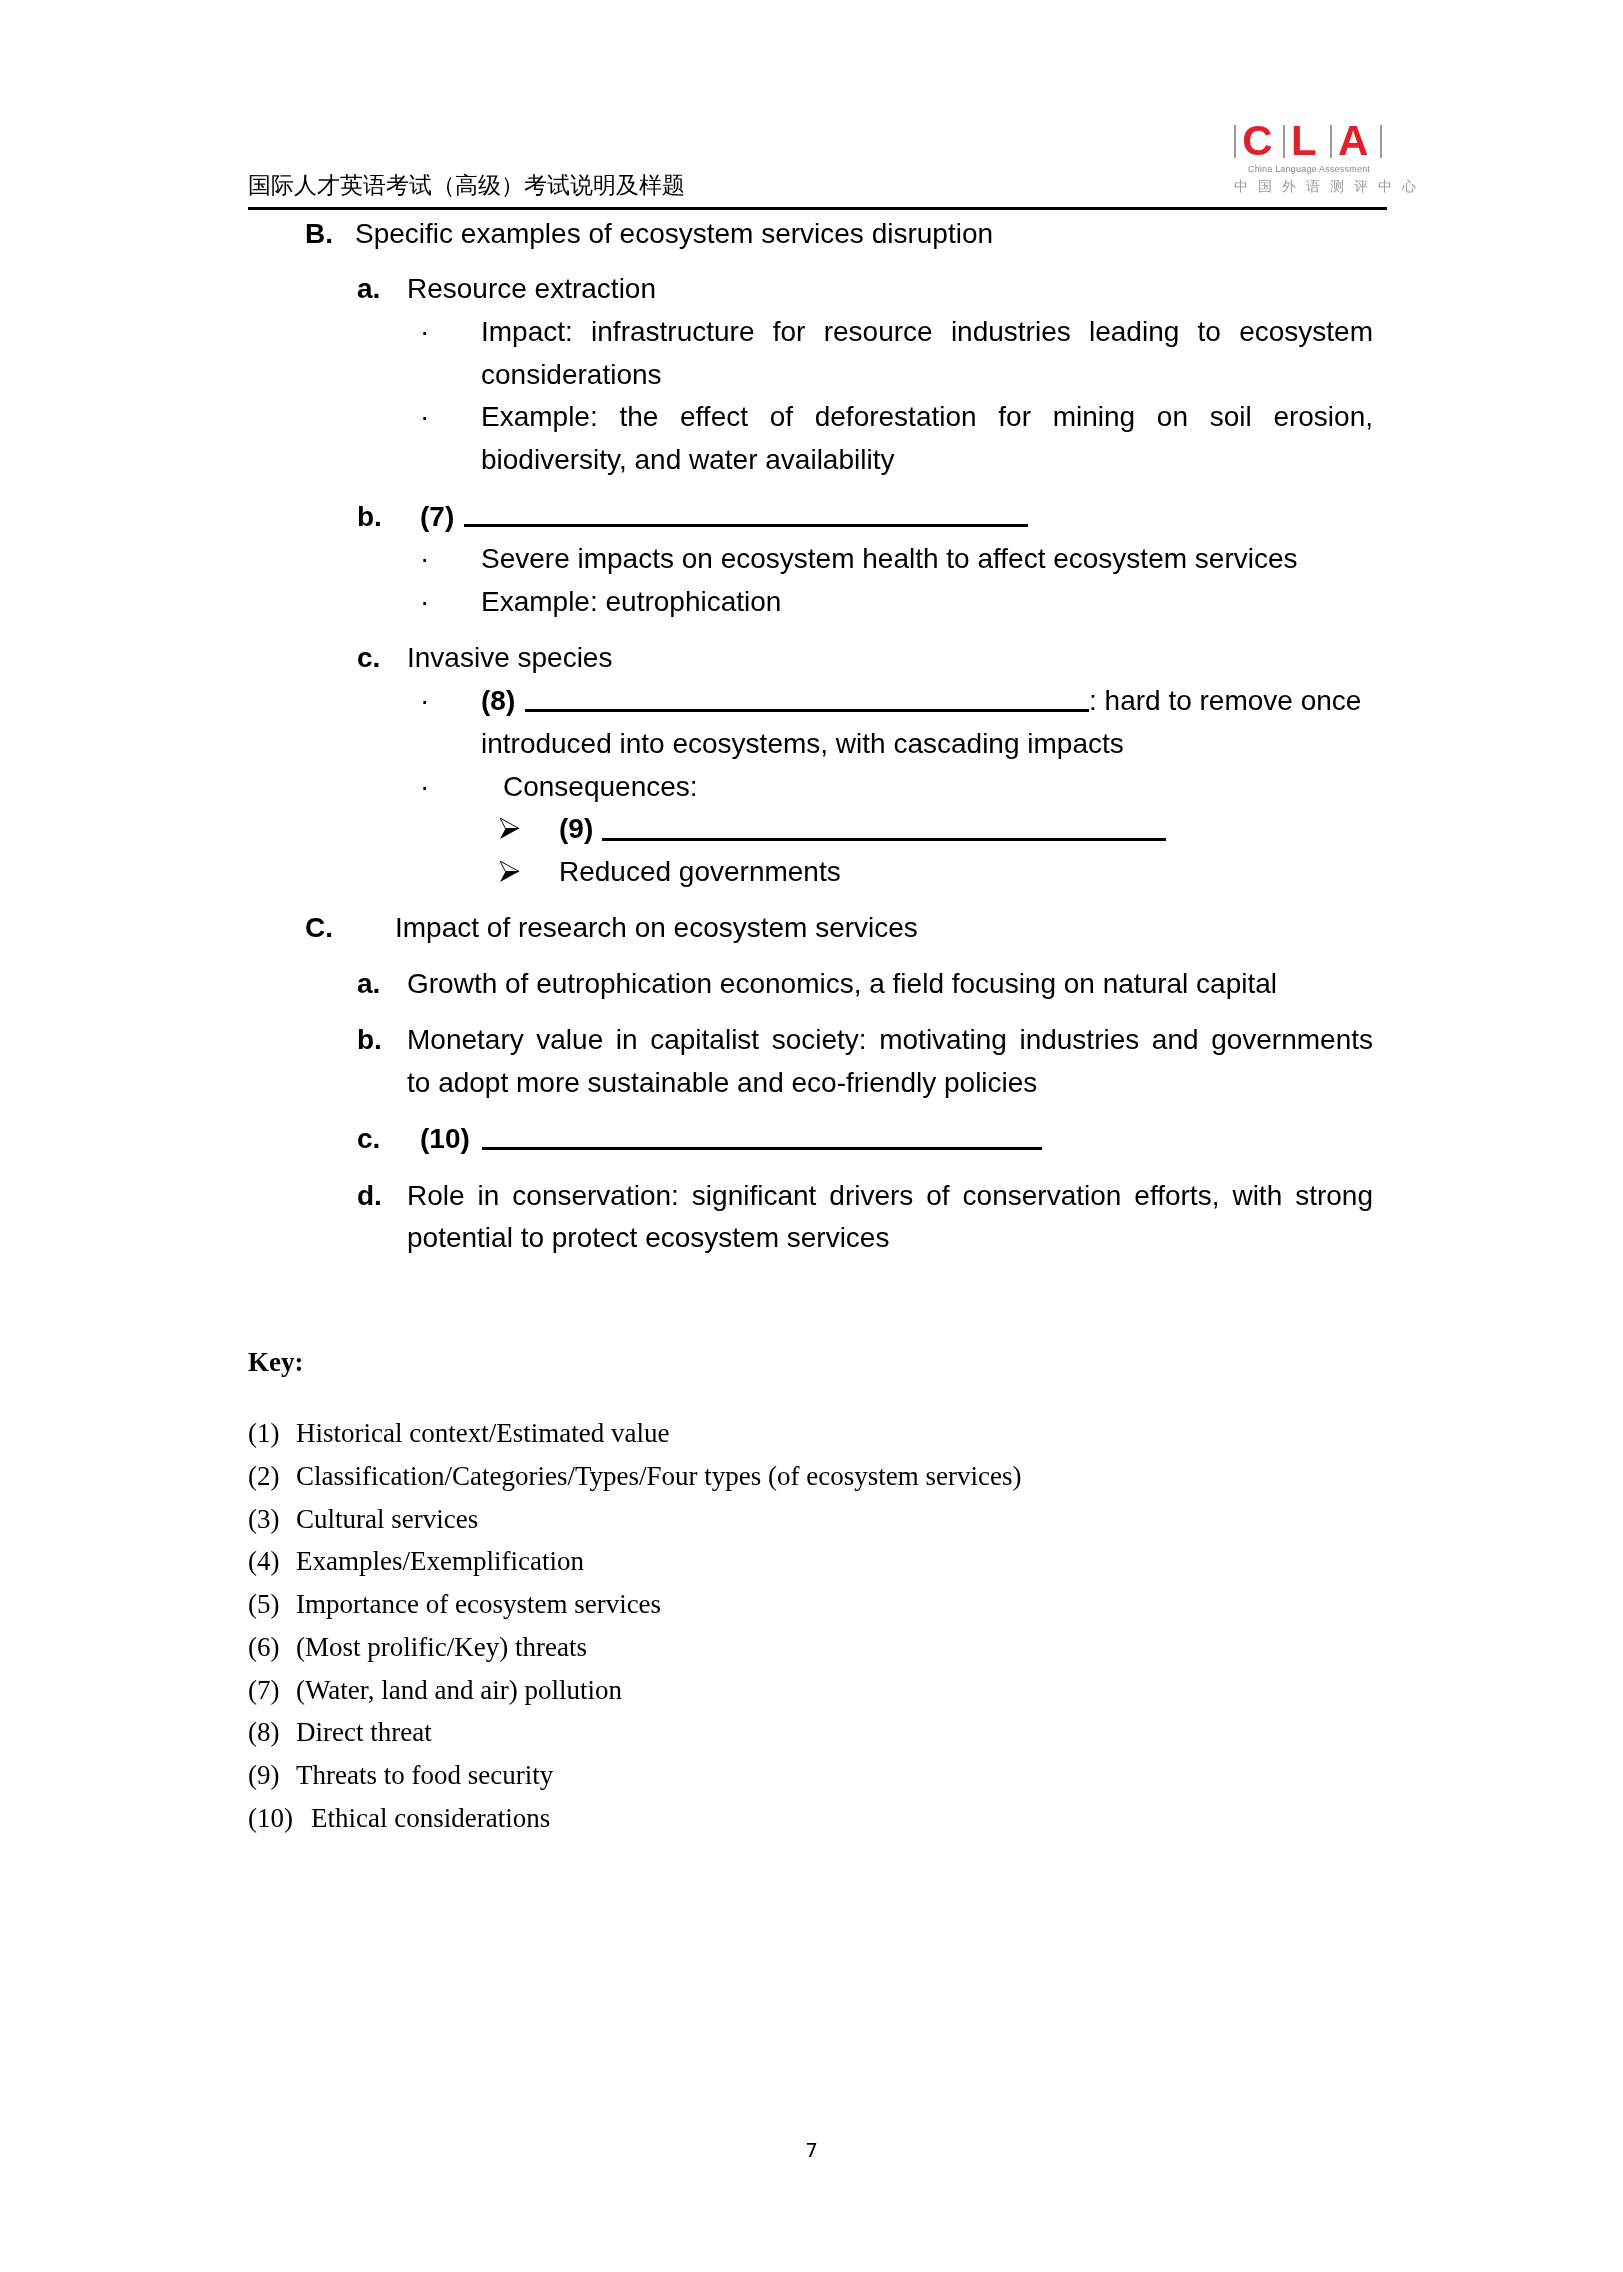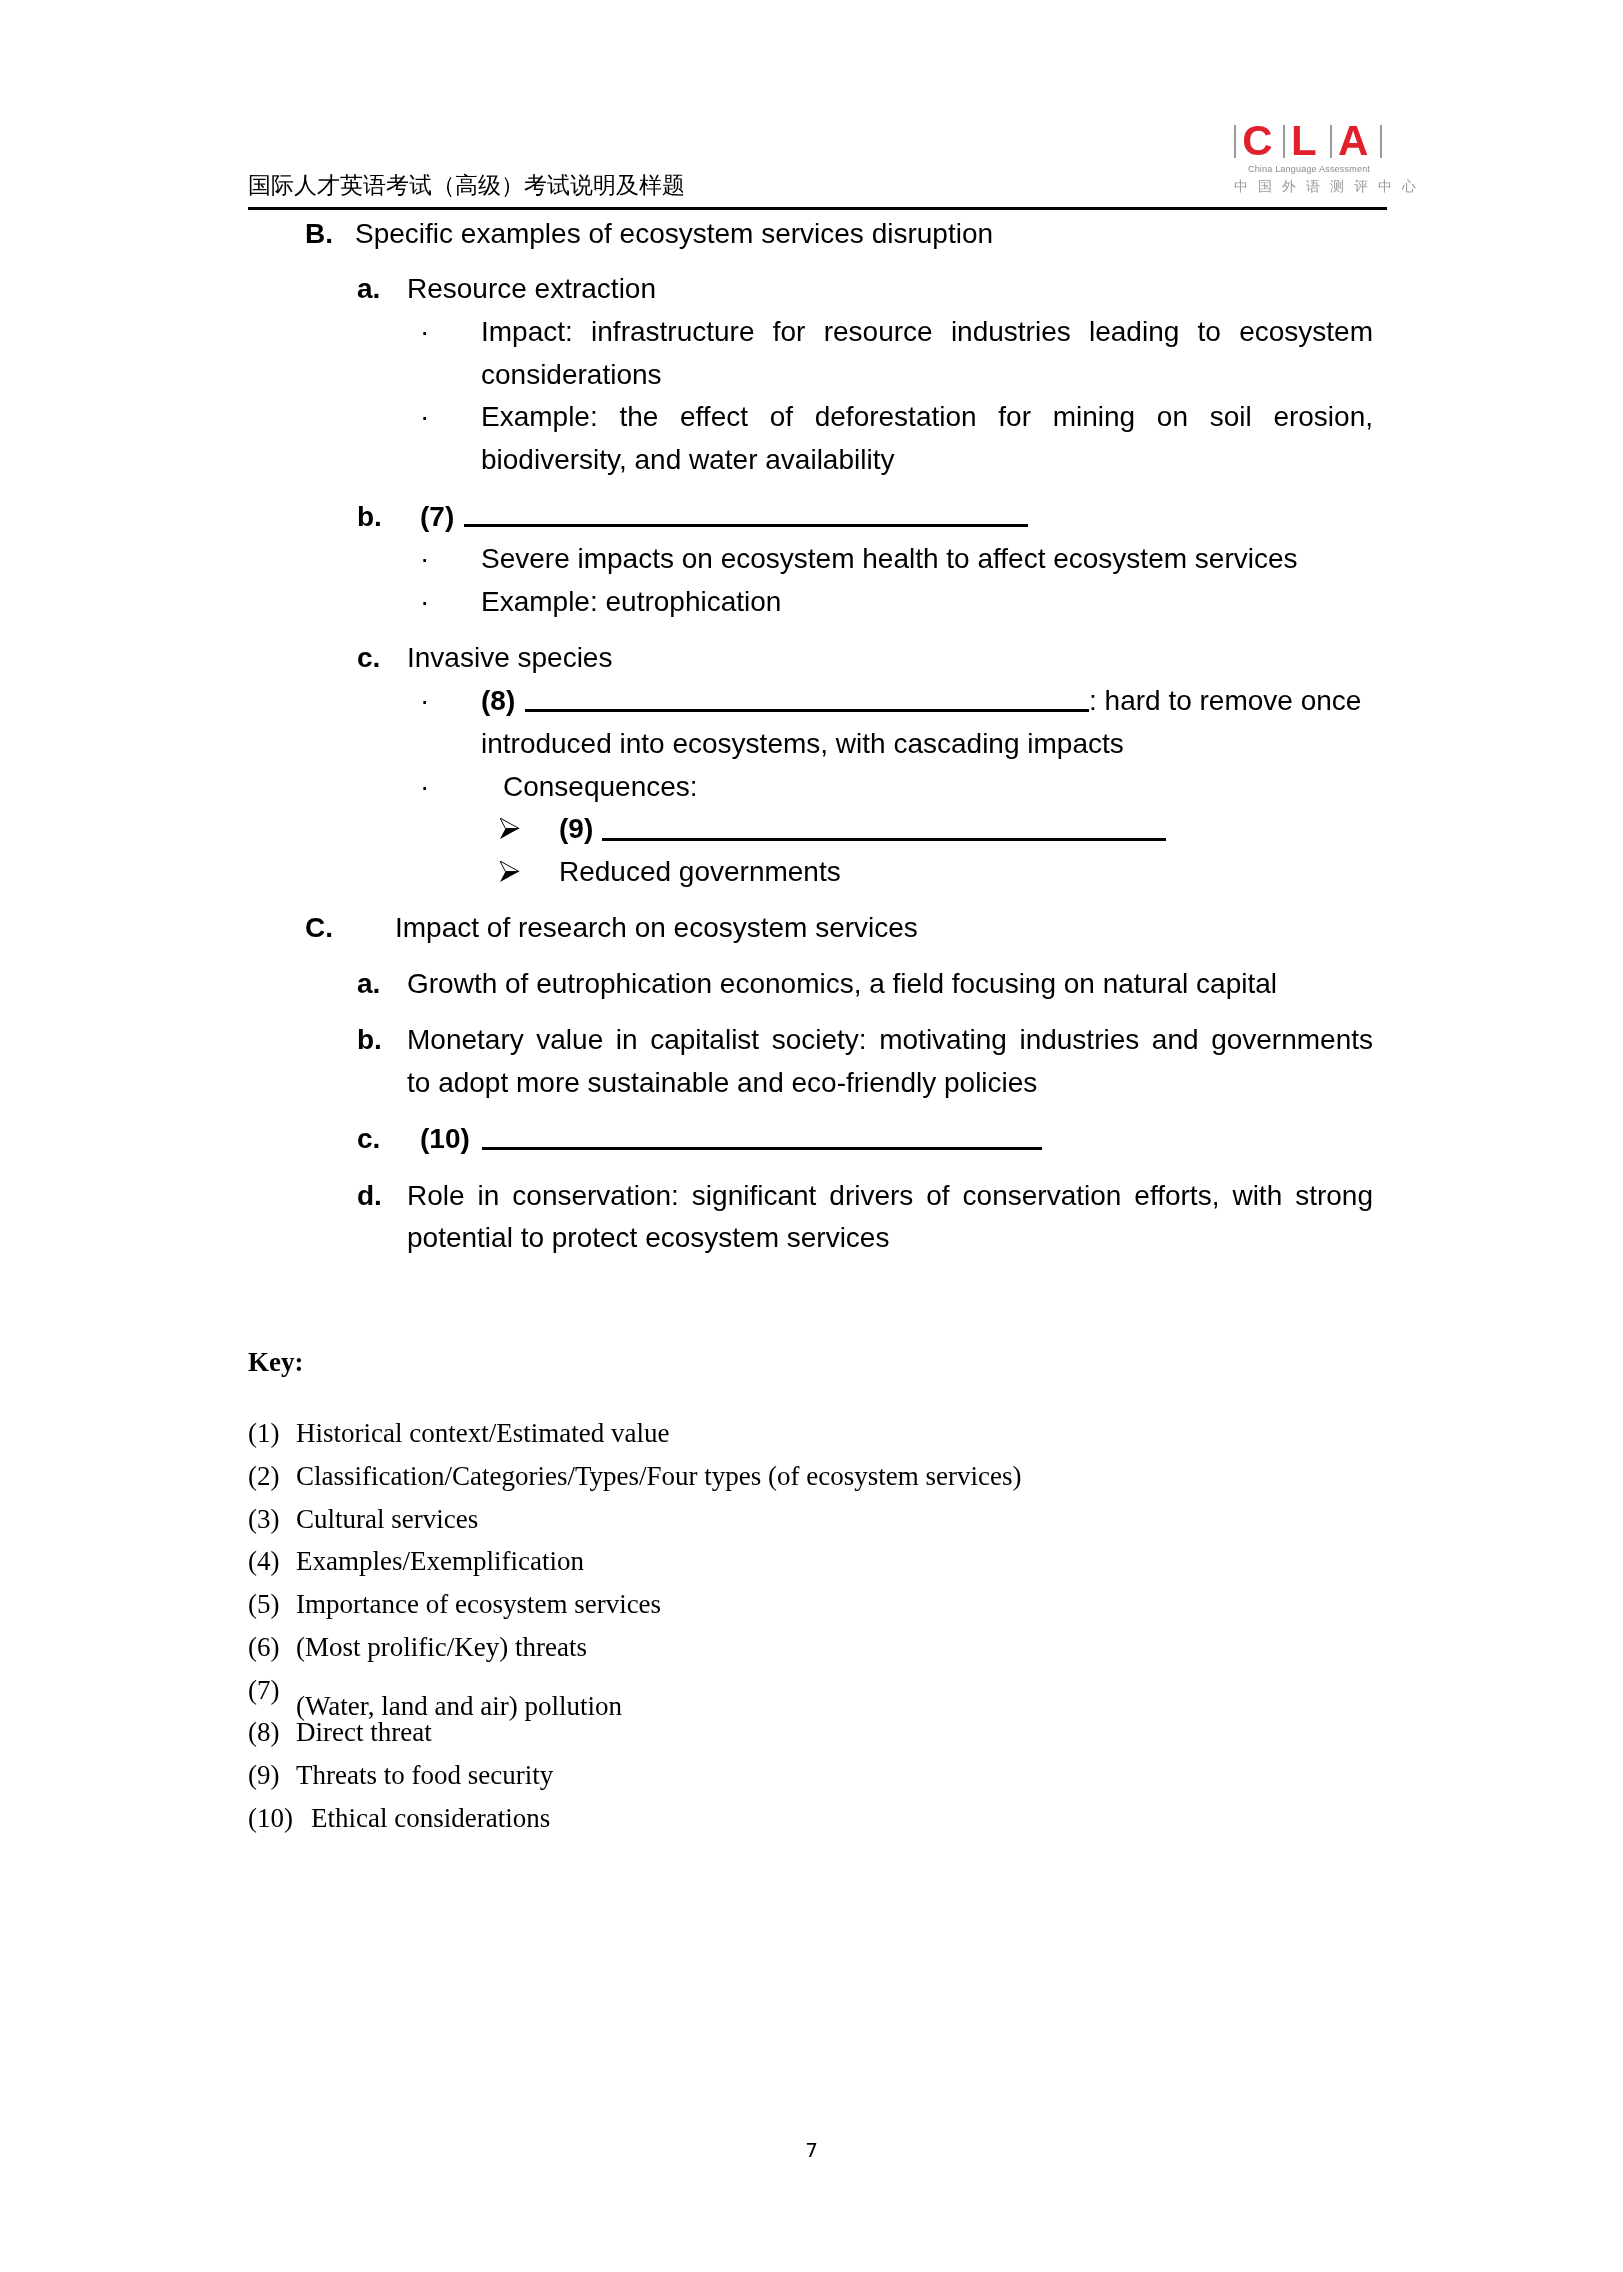--- a/index.html
+++ b/index.html
@@ -118,21 +118,21 @@
 <div class="abs serif" style="left:296px; top:1455px;">Classification/Categories/Types/Four types (of ecosystem services)</div>
 <div class="abs serif" style="left:248px; top:1498px;">(3)</div>
 <div class="abs serif" style="left:296px; top:1498px;">Cultural services</div>
 <div class="abs serif" style="left:248px; top:1540px;">(4)</div>
 <div class="abs serif" style="left:296px; top:1540px;">Examples/Exemplification</div>
 <div class="abs serif" style="left:248px; top:1583px;">(5)</div>
 <div class="abs serif" style="left:296px; top:1583px;">Importance of ecosystem services</div>
 <div class="abs serif" style="left:248px; top:1626px;">(6)</div>
 <div class="abs serif" style="left:296px; top:1626px;">(Most prolific/Key) threats</div>
 <div class="abs serif" style="left:248px; top:1669px;">(7)</div>
-<div class="abs serif" style="left:296px; top:1669px;margin-top:16px;">(Water, land and air) pollution</div>
+<div class="abs serif" style="left:296px; top:1669px;">(Water, land and air) pollution</div>
 <div class="abs serif" style="left:248px; top:1711px;">(8)</div>
 <div class="abs serif" style="left:296px; top:1711px;">Direct threat</div>
 <div class="abs serif" style="left:248px; top:1754px;">(9)</div>
 <div class="abs serif" style="left:296px; top:1754px;">Threats to food security</div>
 <div class="abs serif" style="left:248px; top:1797px;">(10)</div>
 <div class="abs serif" style="left:311px; top:1797px;">Ethical considerations</div>
 
 <div class="abs" id="page-number">7</div>
 
 

